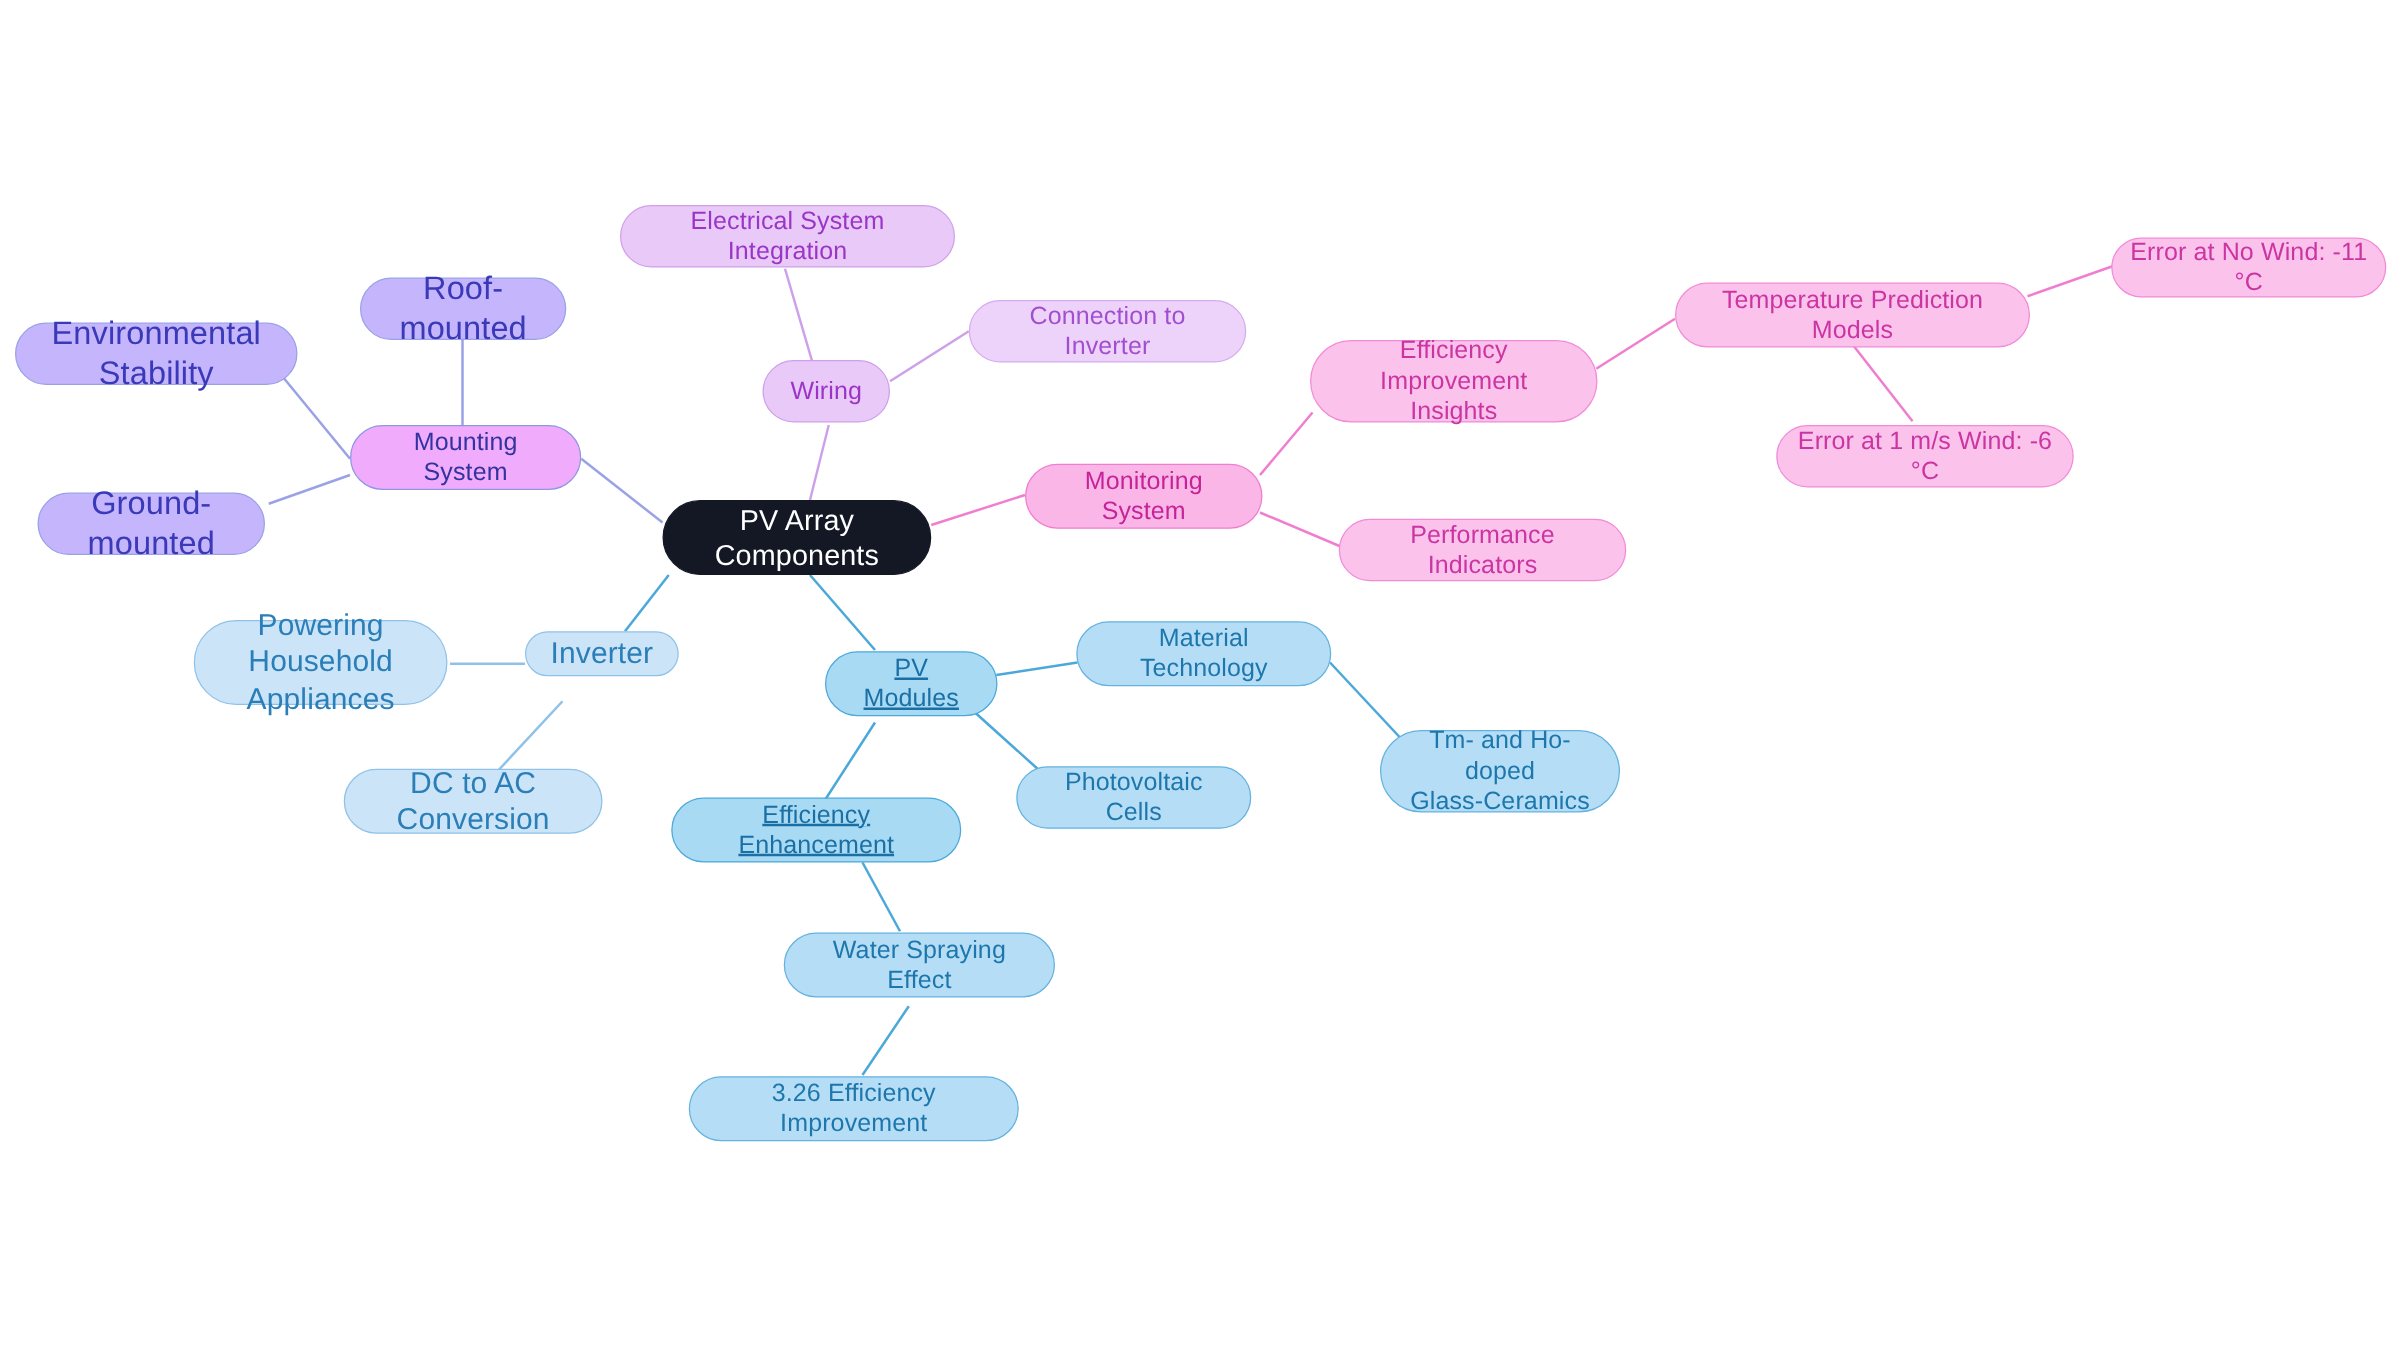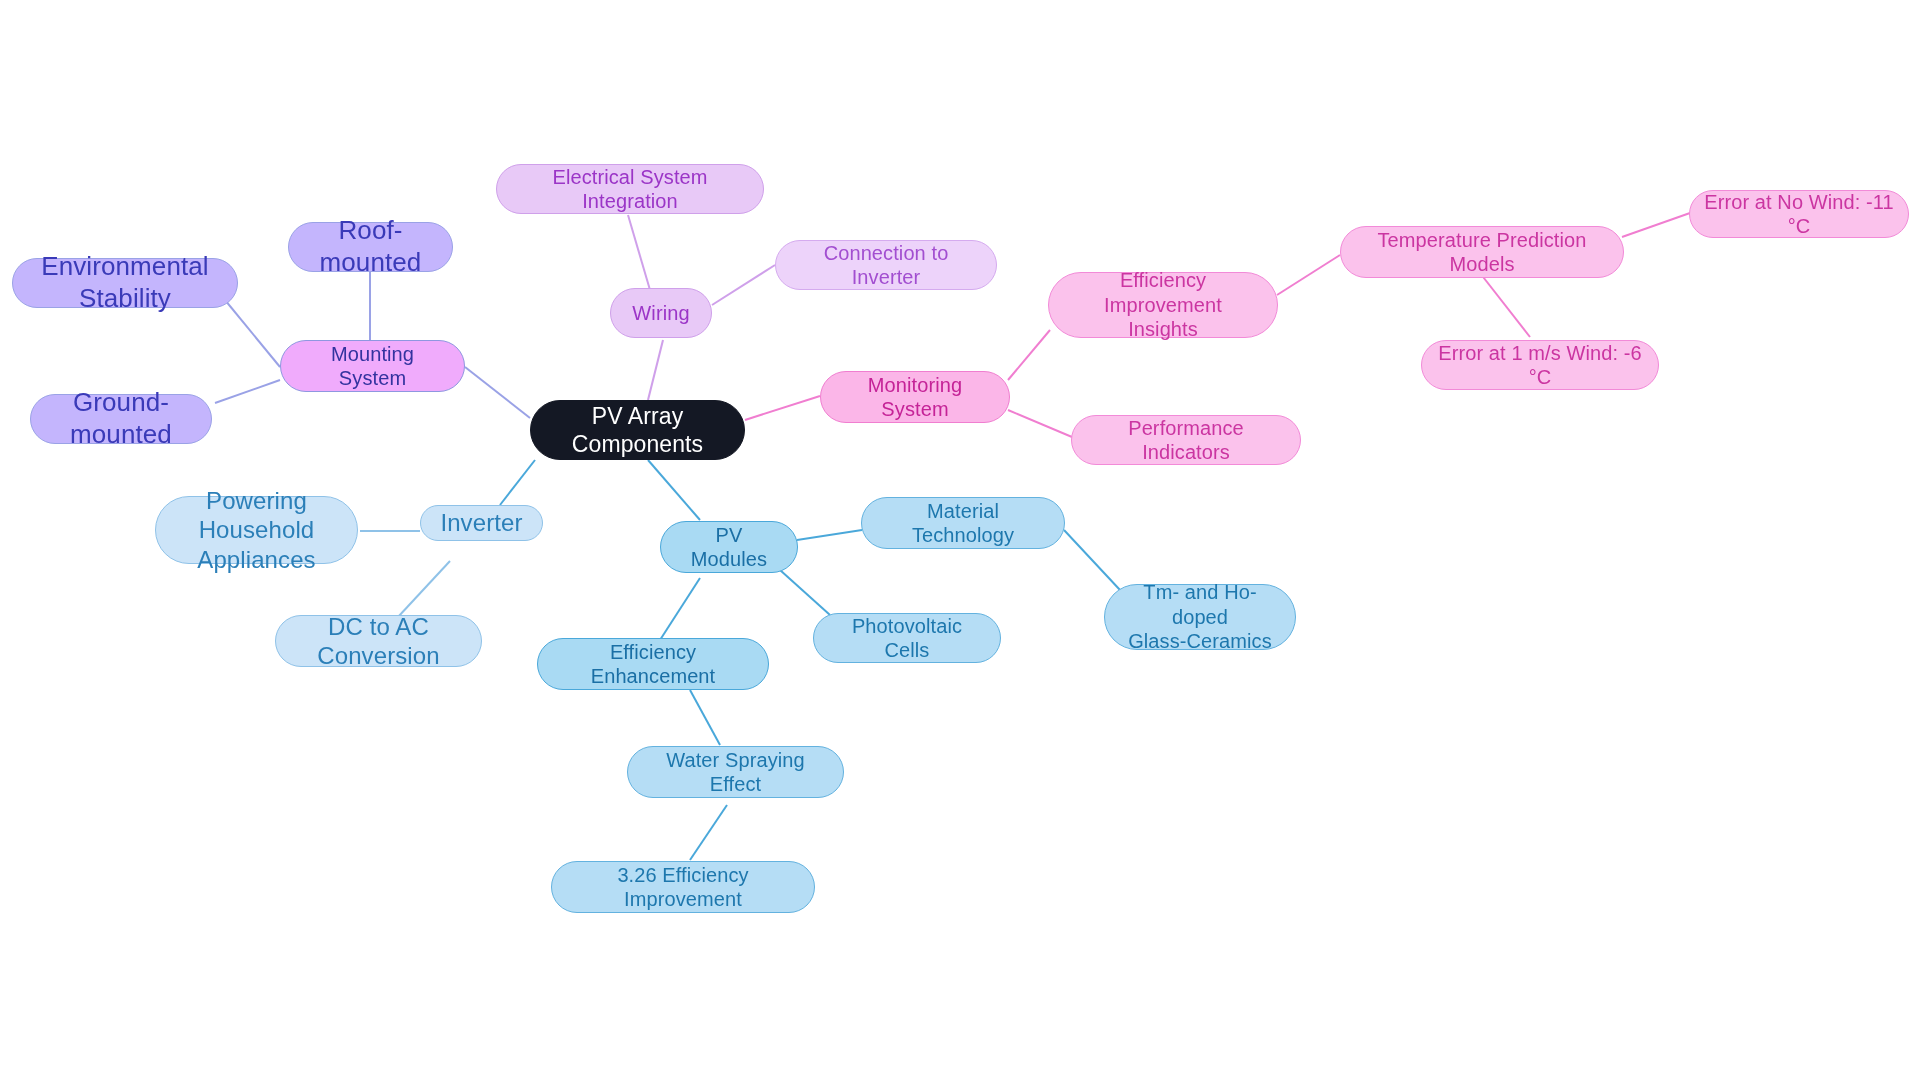--- a/index.html
+++ b/index.html
@@ -83,20 +83,21 @@
     background: #fbc2ec;
     border-color: #f28ad8;
     color: #cb35a1;
     font-size: 20px;
   }
   .node-blue {
     background: #a9daf3;
     border-color: #4aa8da;
     color: #1a6fa5;
     font-size: 20px;
+    text-decoration: underline;
   }
   .node-blue-light {
     background: #cce4f8;
     border-color: #8fc2e8;
     color: #2b7fb8;
     font-size: 24px;
   }
   .node-blue-mid {
     background: #b5ddf5;
     border-color: #63b2df;

